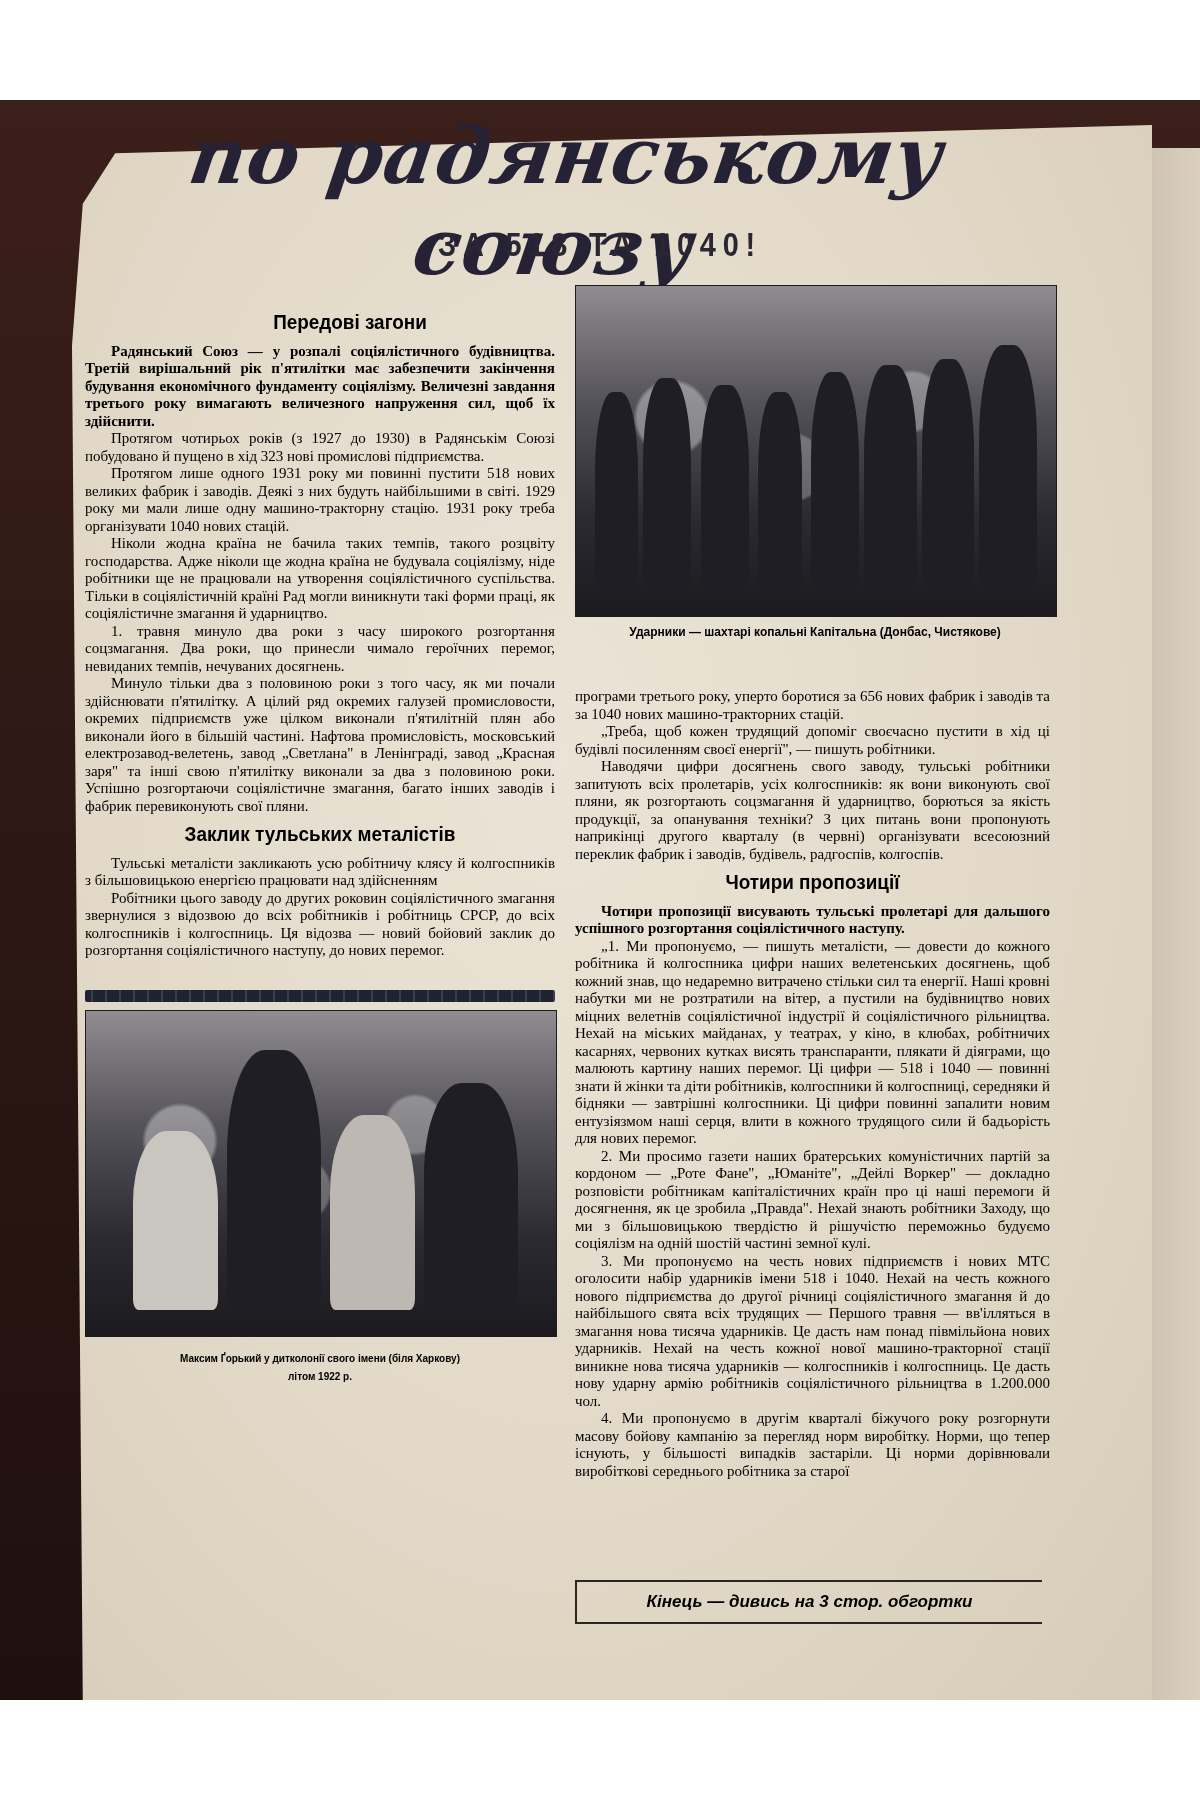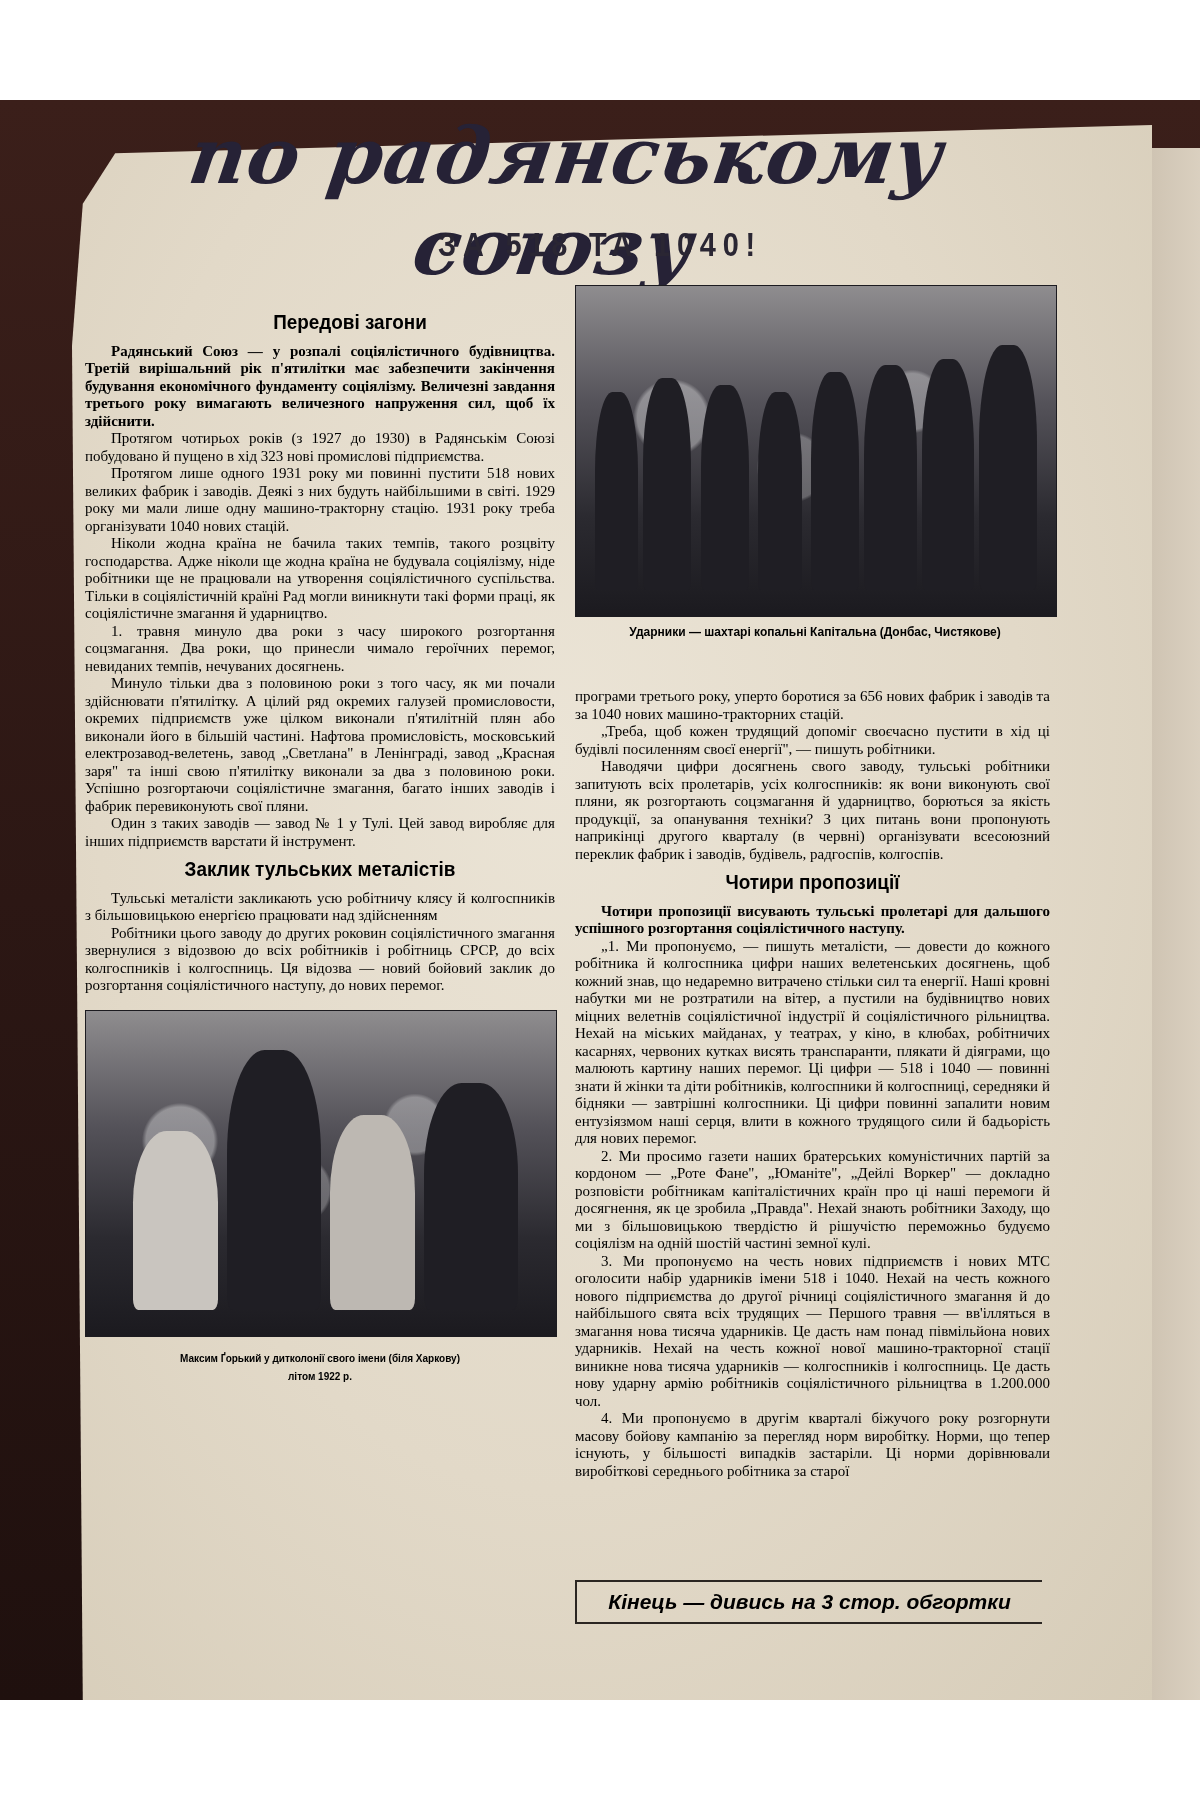--- a/index.html
+++ b/index.html
@@ -76,21 +76,21 @@
       position: absolute; text-align: center;
       font-family: "Liberation Sans", sans-serif; font-weight: bold; font-size: 12px;
     }
     .caption-miners { left: 575px; top: 625px; width: 480px; }
     .caption-gorky { left: 85px; top: 1350px; width: 530px; font-size: 10px; line-height: 18px; }
     .footer-box {
       position: absolute; left: 575px; top: 1355px; width: 465px; height: 40px;
       border-top: 2px solid #2b2622; border-bottom: 2px solid #2b2622;
       border-left: 2px solid #2b2622;
       display: flex; align-items: center; justify-content: center;
-      font-style: italic; font-weight: bold; font-size: 21px;
+      font-style: italic; font-weight: bold; font-size: 17px;
       font-family: "Liberation Sans", sans-serif;
     }
   </style>
 </head>
 <body>
 
 <div class="backdrop"></div>
 <div class="next-page"></div>
 
 <div class="page"></div>
@@ -100,21 +100,20 @@
 
 <div class="col col-left">
   <div class="sec-title">Передові загони</div>
   <div style="width:470px">
     <p class="para bold">Радянський Союз — у розпалі соціялістичного будівництва. Третій вирішальний рік п'ятилітки має забезпечити закінчення будування економічного фундаменту соціялізму. Величезні завдання третього року вимагають величезного напруження сил, щоб їх здійснити.</p>
     <p class="para">Протягом чотирьох років (з 1927 до 1930) в Радянськім Союзі побудовано й пущено в хід 323 нові промислові підприємства.</p>
     <p class="para">Протягом лише одного 1931 року ми повинні пустити 518 нових великих фабрик і заводів. Деякі з них будуть найбільшими в світі. 1929 року ми мали лише одну машино-тракторну стацію. 1931 року треба організувати 1040 нових стацій.</p>
     <p class="para">Ніколи жодна країна не бачила таких темпів, такого розцвіту господарства. Адже ніколи ще жодна країна не будувала соціялізму, ніде робітники ще не працювали на утворення соціялістичного суспільства. Тільки в соціялістичній країні Рад могли виникнути такі форми праці, як соціялістичне змагання й ударництво.</p>
     <p class="para">1. травня минуло два роки з часу широкого розгортання соцзмагання. Два роки, що принесли чимало героїчних перемог, невиданих темпів, нечуваних досягнень.</p>
     <p class="para">Минуло тільки два з половиною роки з того часу, як ми почали здійснювати п'ятилітку. А цілий ряд окремих галузей промисловости, окремих підприємств уже цілком виконали п'ятилітній плян або виконали його в більшій частині. Нафтова промисловість, московський електрозавод-велетень, завод „Светлана" в Ленінграді, завод „Красная заря" та інші свою п'ятилітку виконали за два з половиною роки. Успішно розгортаючи соціялістичне змагання, багато інших заводів і фабрик перевиконують свої пляни.</p>
-    <p class="para">Один з таких заводів — завод № 1 у Тулі. Цей завод виробляє для інших підприємств варстати й інструмент.</p>
   </div>
   <div class="sec-title" style="width:470px">Заклик тульських металістів</div>
   <div style="width:470px">
     <p class="para">Тульські металісти закликають усю робітничу клясу й колгоспників з більшовицькою енергією працювати над здійсненням</p>
     <p class="para">Робітники цього заводу до других роковин соціялістичного змагання звернулися з відозвою до всіх робітників і робітниць СРСР, до всіх колгоспників і колгоспниць. Ця відозва — новий бойовий заклик до розгортання соціялістичного наступу, до нових перемог.</p>
   </div>
   <div class="rule-bar" style="width:470px"></div>
   <div style="width:470px">
     <div class="gorky-title">ПРИВІТ МАКСИМОВІ ҐОРЬКОМУ!</div>
     <div class="gorky-body">

